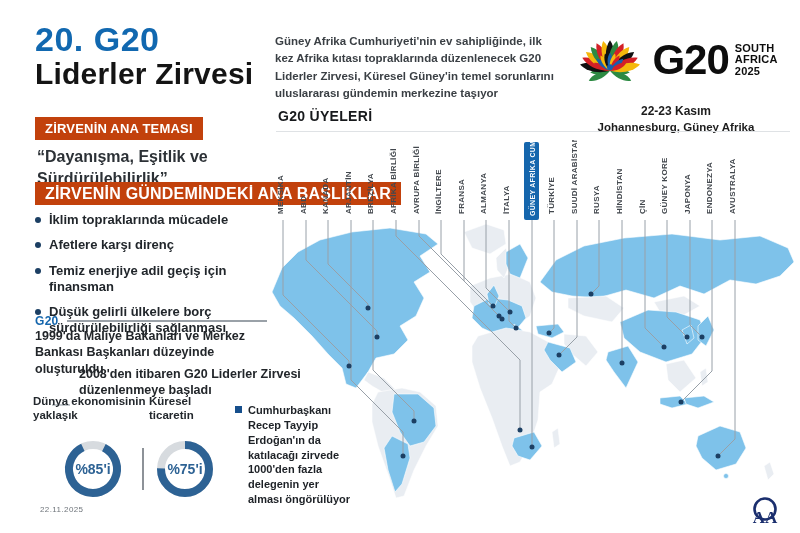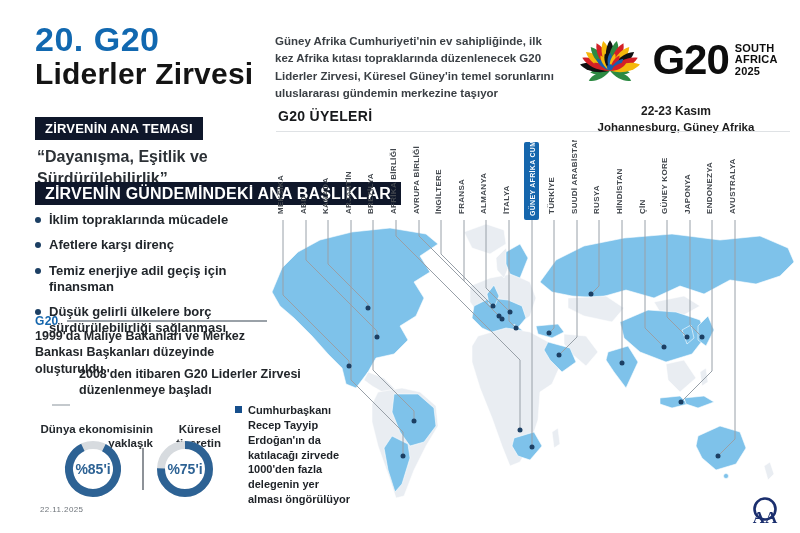--- a/index.html
+++ b/index.html
@@ -4,21 +4,21 @@
 <style>
   html,body{margin:0;padding:0;background:#fff;}
   body{font-family:"Liberation Sans", sans-serif; -webkit-font-smoothing:antialiased;}
   #canvas{position:relative;width:800px;height:533px;background:#ffffff;overflow:hidden;}
 
   
   .title-block{position:absolute;left:35px;top:22px;line-height:1.02;}
   .title-l1{font-size:34px;font-weight:bold;color:#1168b0;letter-spacing:.5px;}
   .title-l2{font-size:30px;font-weight:bold;color:#141414;letter-spacing:.2px;margin-top:2px;}
 
-  .banner{position:absolute;left:35px;background:#0f172a;color:#fff;font-weight:bold;
+  .banner{position:absolute;left:35px;background:#c2410c;color:#fff;font-weight:bold;
           display:flex;align-items:center;padding:0 10px;height:23px;letter-spacing:.2px;}
   .banner1{top:117px;font-size:13px;}
   .banner2{top:182px;font-size:16px;}
 
   .quote{position:absolute;left:37px;top:146px;width:210px;font-size:16px;color:#2c3136;
          font-weight:700;line-height:1.35;}
 
   .agenda-list{position:absolute;left:35px;top:212px;width:232px;margin:0;padding:0;list-style:none;}
   .agenda-list li{font-size:13px;color:#21262b;font-weight:600;line-height:1.25;margin-bottom:9px;
                   display:flex;gap:8px;}
@@ -26,22 +26,22 @@
 
   .about-head{position:absolute;left:35px;top:314px;width:232px;display:flex;align-items:center;gap:8px;}
   .about-head .g20{font-size:12px;font-weight:bold;color:#1566ad;letter-spacing:.3px;}
   .about-head .rule{flex:1;height:1.5px;background:#9aa1a8;}
   .about-p1{position:absolute;left:35px;top:328px;width:225px;font-size:12.5px;color:#22262a;
             font-weight:600;line-height:1.3;}
   .about-p2{position:absolute;left:35px;top:366px;width:225px;font-size:12.5px;color:#22262a;
             font-weight:600;line-height:1.3;margin-left:44px;}
 
   .mini-rule{position:absolute;left:52px;top:404px;width:18px;height:2px;background:#c4c9cd;}
-  .chart-label{position:absolute;top:422px;font-size:11.5px;font-weight:bold;color:#23282d;
-               text-align:right;line-height:1.25;}
+  .chart-label{position:absolute;top:394px;font-size:11.5px;font-weight:bold;color:#23282d;
+               text-align:left;line-height:1.25;}
   .chart-label.c1{left:33px;width:120px;}
   .chart-label.c2{left:149px;width:72px;}
   .donut{position:absolute;top:436px;width:66px;height:66px;}
   .donut.d1{left:60px;} .donut.d2{left:152px;}
   .donut-divider{position:absolute;left:142px;top:448px;width:2px;height:42px;background:#8d9298;}
 
   .footer-date{position:absolute;left:40px;top:505px;font-size:8px;color:#6f757b;letter-spacing:.4px;}
 
   
   .intro{position:absolute;left:275px;top:33px;width:287px;font-size:11.5px;color:#3a3f44;

